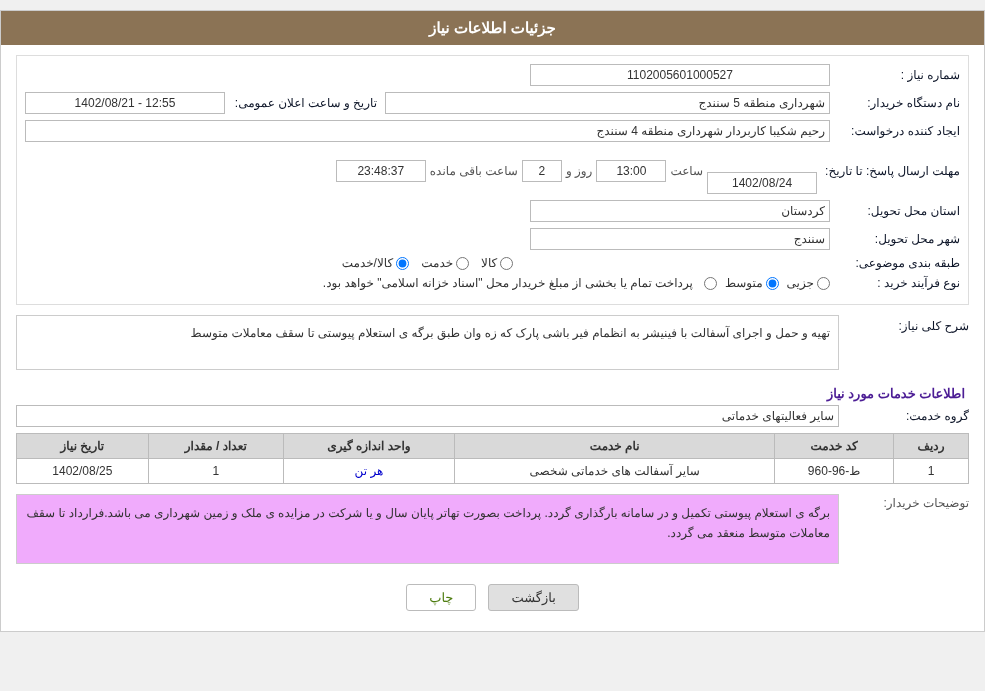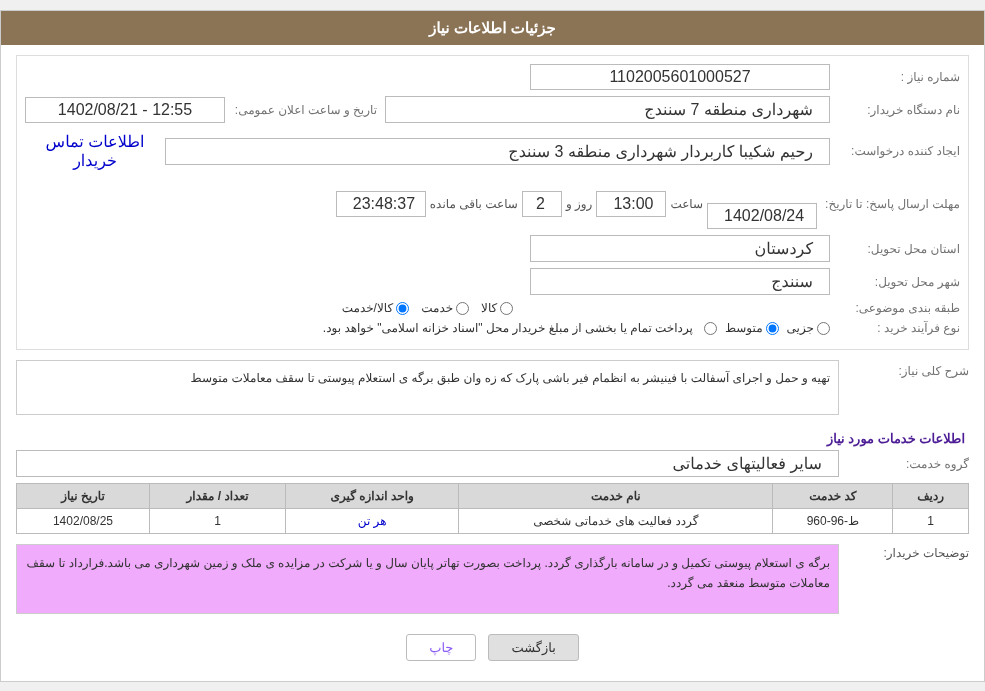--- a/index.html
+++ b/index.html
@@ -33,32 +33,32 @@
       padding: 8px;
       background: #fff;
     }
     .form-row {
       display: flex;
       align-items: center;
       margin-bottom: 6px;
       direction: rtl;
     }
     .form-label {
-      color: #737373;
+      color: #0f172a;
       font-size: 12px;
       white-space: nowrap;
       min-width: 130px;
       text-align: right;
       padding-left: 8px;
     }
     .form-value {
       border: 1px solid #bbb;
       background: #fff;
-      padding: 3px 16px;
-      font-size: 16px;
+      padding: 3px 4px;
+      font-size: 12px;
       min-height: 22px;
       flex: 1;
       text-align: right;
     }
     .form-value.blue-text {
       color: #0000cc;
       border: none;
       background: transparent;
     }
     .inline-label {
@@ -179,21 +179,21 @@
       cursor: pointer;
       font-family: Tahoma, Arial, sans-serif;
     }
     .btn-back {
       background: #e0e0e0;
       color: #333;
       border-color: #bbb;
     }
     .btn-print {
       background: #fff;
-      color: #8b5cf6;
+      color: #4d7c0f;
       border-color: #bbb;
     }
   </style>
 </head>
 <body>
 
 <div class="page-wrapper">
   <div class="header-bar">
     <span>جزئیات اطلاعات نیاز</span>
   </div>
@@ -202,29 +202,28 @@
 
     <div class="form-section">
 
       <div class="form-row">
         <span class="form-label">شماره نیاز :</span>
         <span class="form-value" style="max-width:300px; direction:ltr; text-align:center;">1102005601000527</span>
       </div>
 
       <div class="form-row">
         <span class="form-label">نام دستگاه خریدار:</span>
-        <span class="form-value" style="flex:1;">شهرداری منطقه 7 سنندج</span>
+        <span class="form-value" style="flex:1;">شهرداری منطقه 5 سنندج</span>
         <span class="form-label" style="min-width:160px; text-align:right; padding-right:8px;">تاریخ و ساعت اعلان عمومی:</span>
         <span class="form-value" style="max-width:200px; direction:ltr; text-align:center;">1402/08/21 - 12:55</span>
       </div>
 
       <div class="form-row">
         <span class="form-label">ایجاد کننده درخواست:</span>
-        <span class="form-value" style="flex:1;">رحیم شکیبا کاربردار شهرداری منطقه 3 سنندج</span>
-        <span class="form-value blue-text" style="color:#0000cc; cursor:pointer; border:none; max-width:140px; text-align:center;">اطلاعات تماس خریدار</span>
+        <span class="form-value" style="flex:1;">رحیم شکیبا کاربردار شهرداری منطقه 4 سنندج</span>
       </div>
 
       <div class="form-row">
         <span class="form-label">مهلت ارسال پاسخ: تا تاریخ:</span>
         <span class="form-value" style="max-width:110px; direction:ltr; text-align:center;margin-top:24px;">1402/08/24</span>
         <span class="inline-label" style="padding: 0 4px;">ساعت</span>
         <span class="form-value" style="max-width:70px; direction:ltr; text-align:center;">13:00</span>
         <span class="inline-label" style="padding: 0 4px;">روز و</span>
         <span class="form-value" style="max-width:40px; text-align:center;">2</span>
         <span class="inline-label" style="padding: 0 4px;">ساعت باقی مانده</span>
@@ -300,21 +299,21 @@
             <th>نام خدمت</th>
             <th>واحد اندازه گیری</th>
             <th>تعداد / مقدار</th>
             <th>تاریخ نیاز</th>
           </tr>
         </thead>
         <tbody id="services-tbody">
         <tr>
       <td>1</td>
       <td>ط-96-960</td>
-      <td>گردد فعالیت های خدماتی شخصی</td>
+      <td>سایر آسفالت های خدماتی شخصی</td>
       <td class="blue-link" style="cursor:pointer; color:#0000cc;">هر تن</td>
       <td>1</td>
       <td>1402/08/25</td>
     </tr>
           </tbody>
       </table>
     </div>
 
     <div class="buyer-notes-row">
       <span class="buyer-notes-label">توضیحات خریدار:</span>

